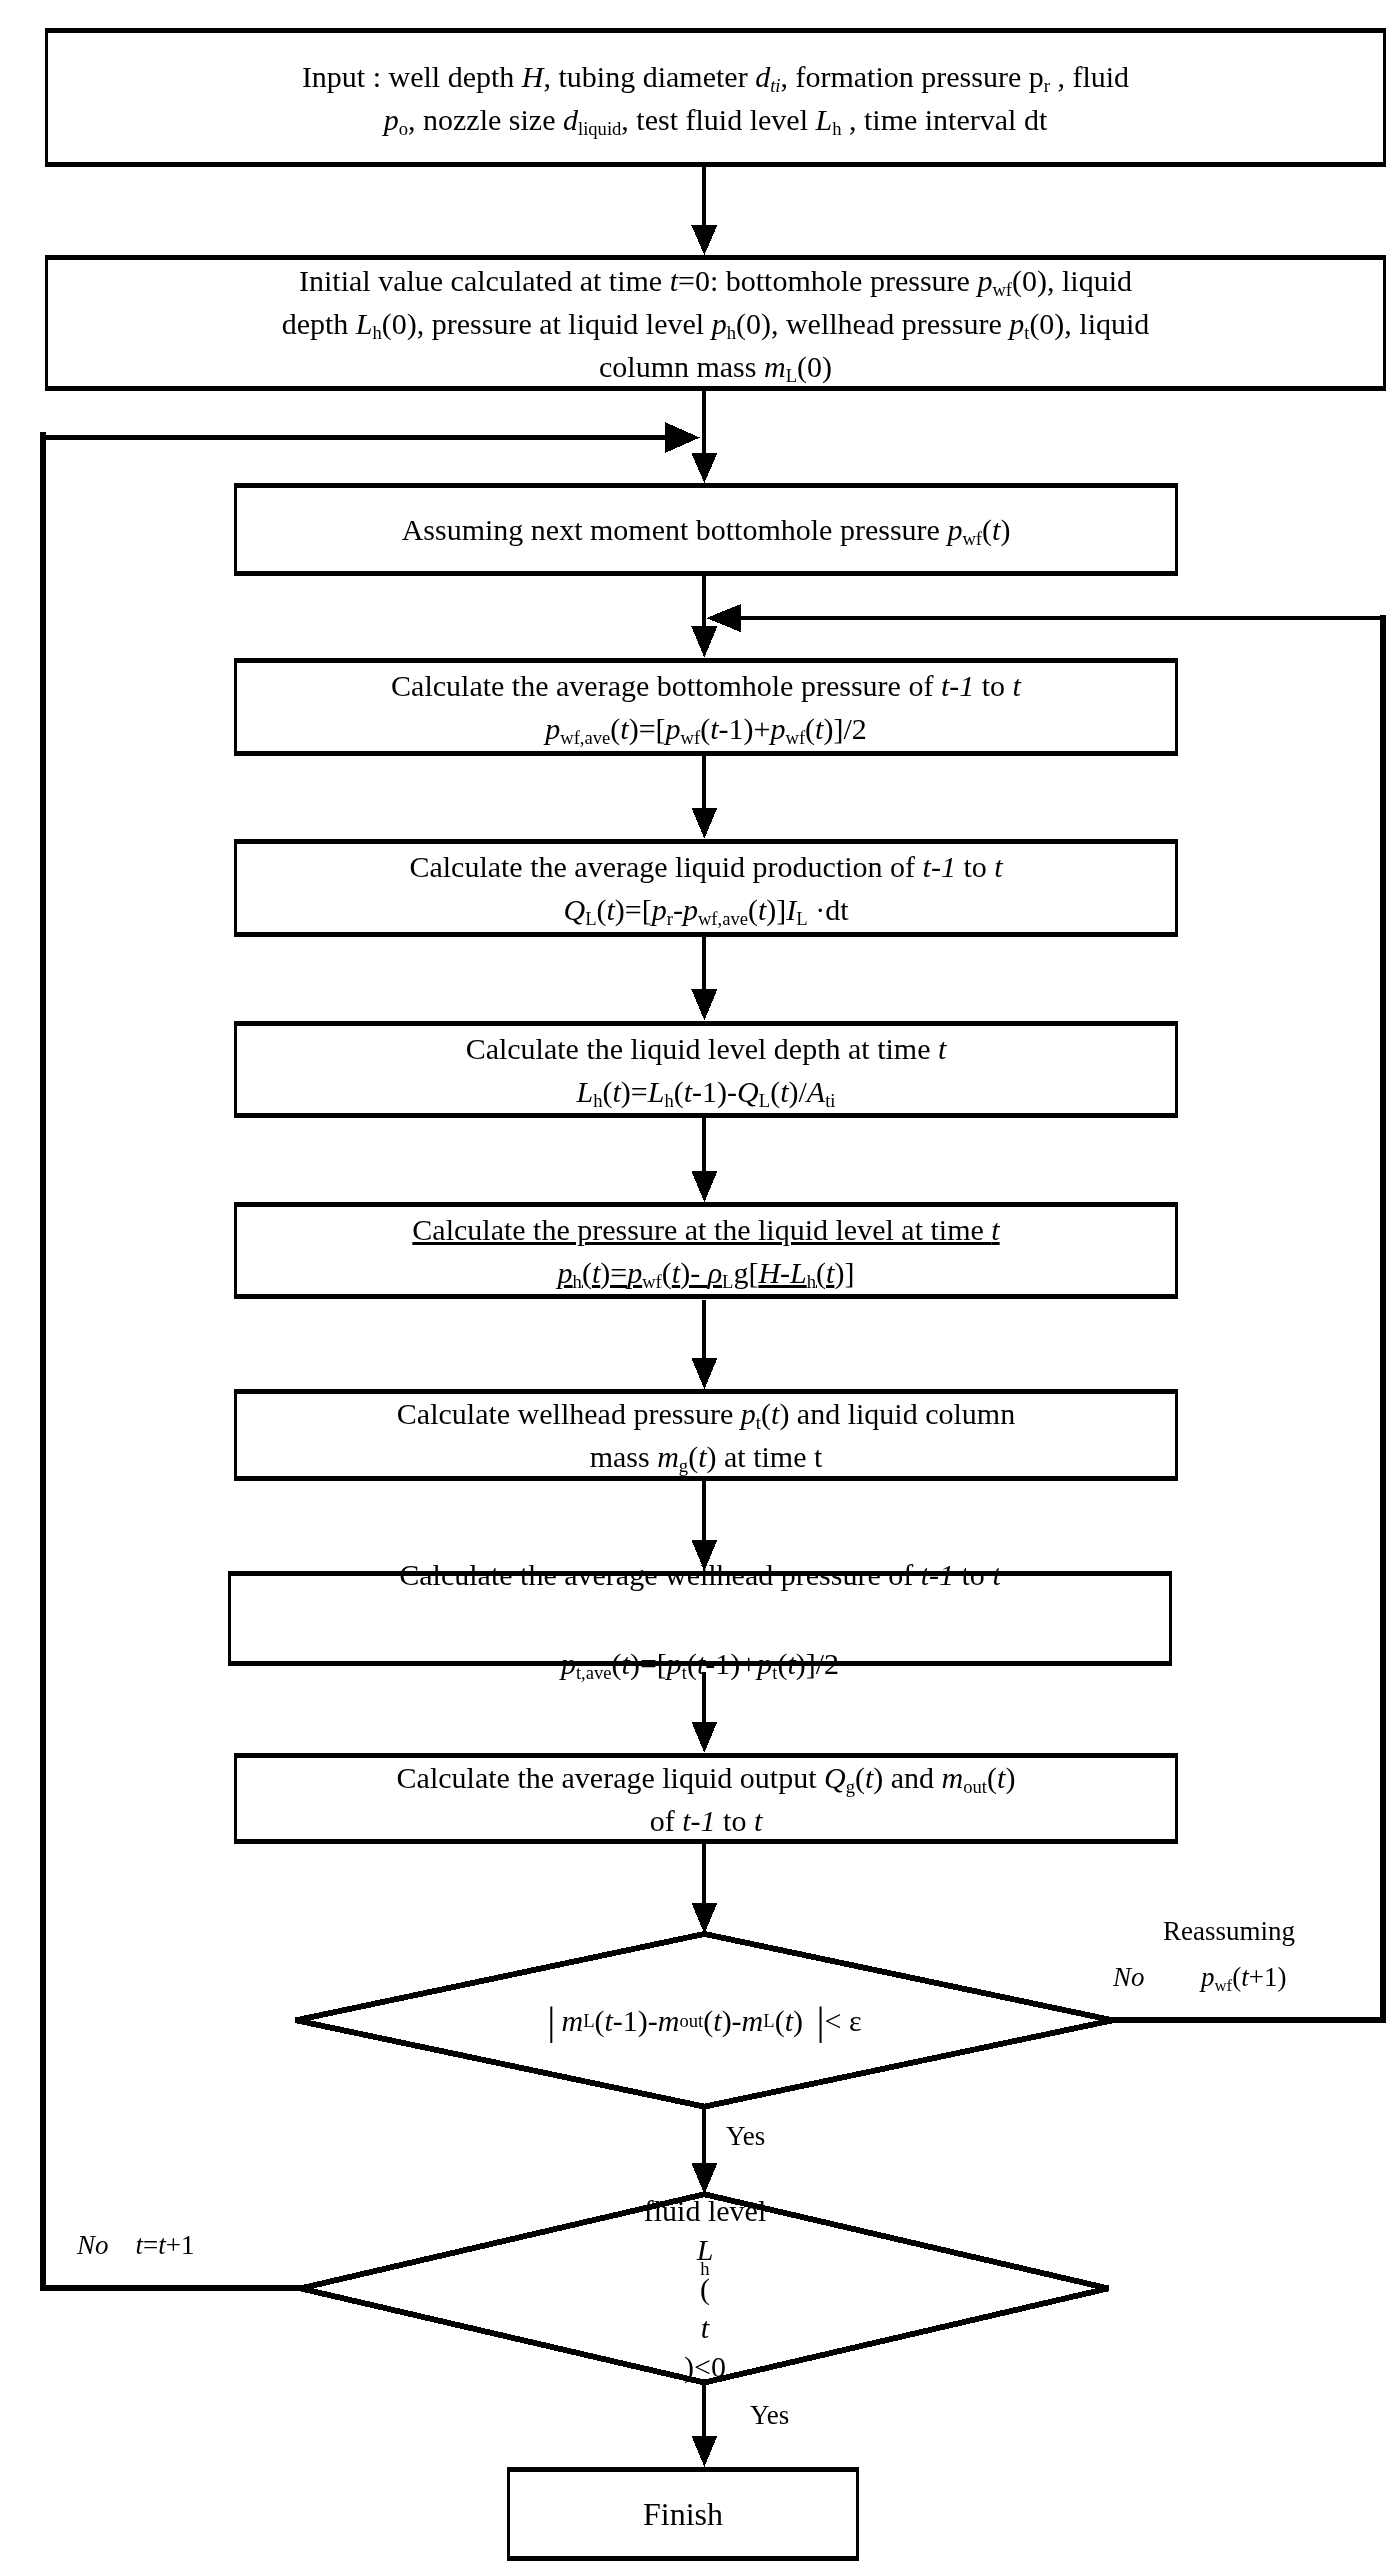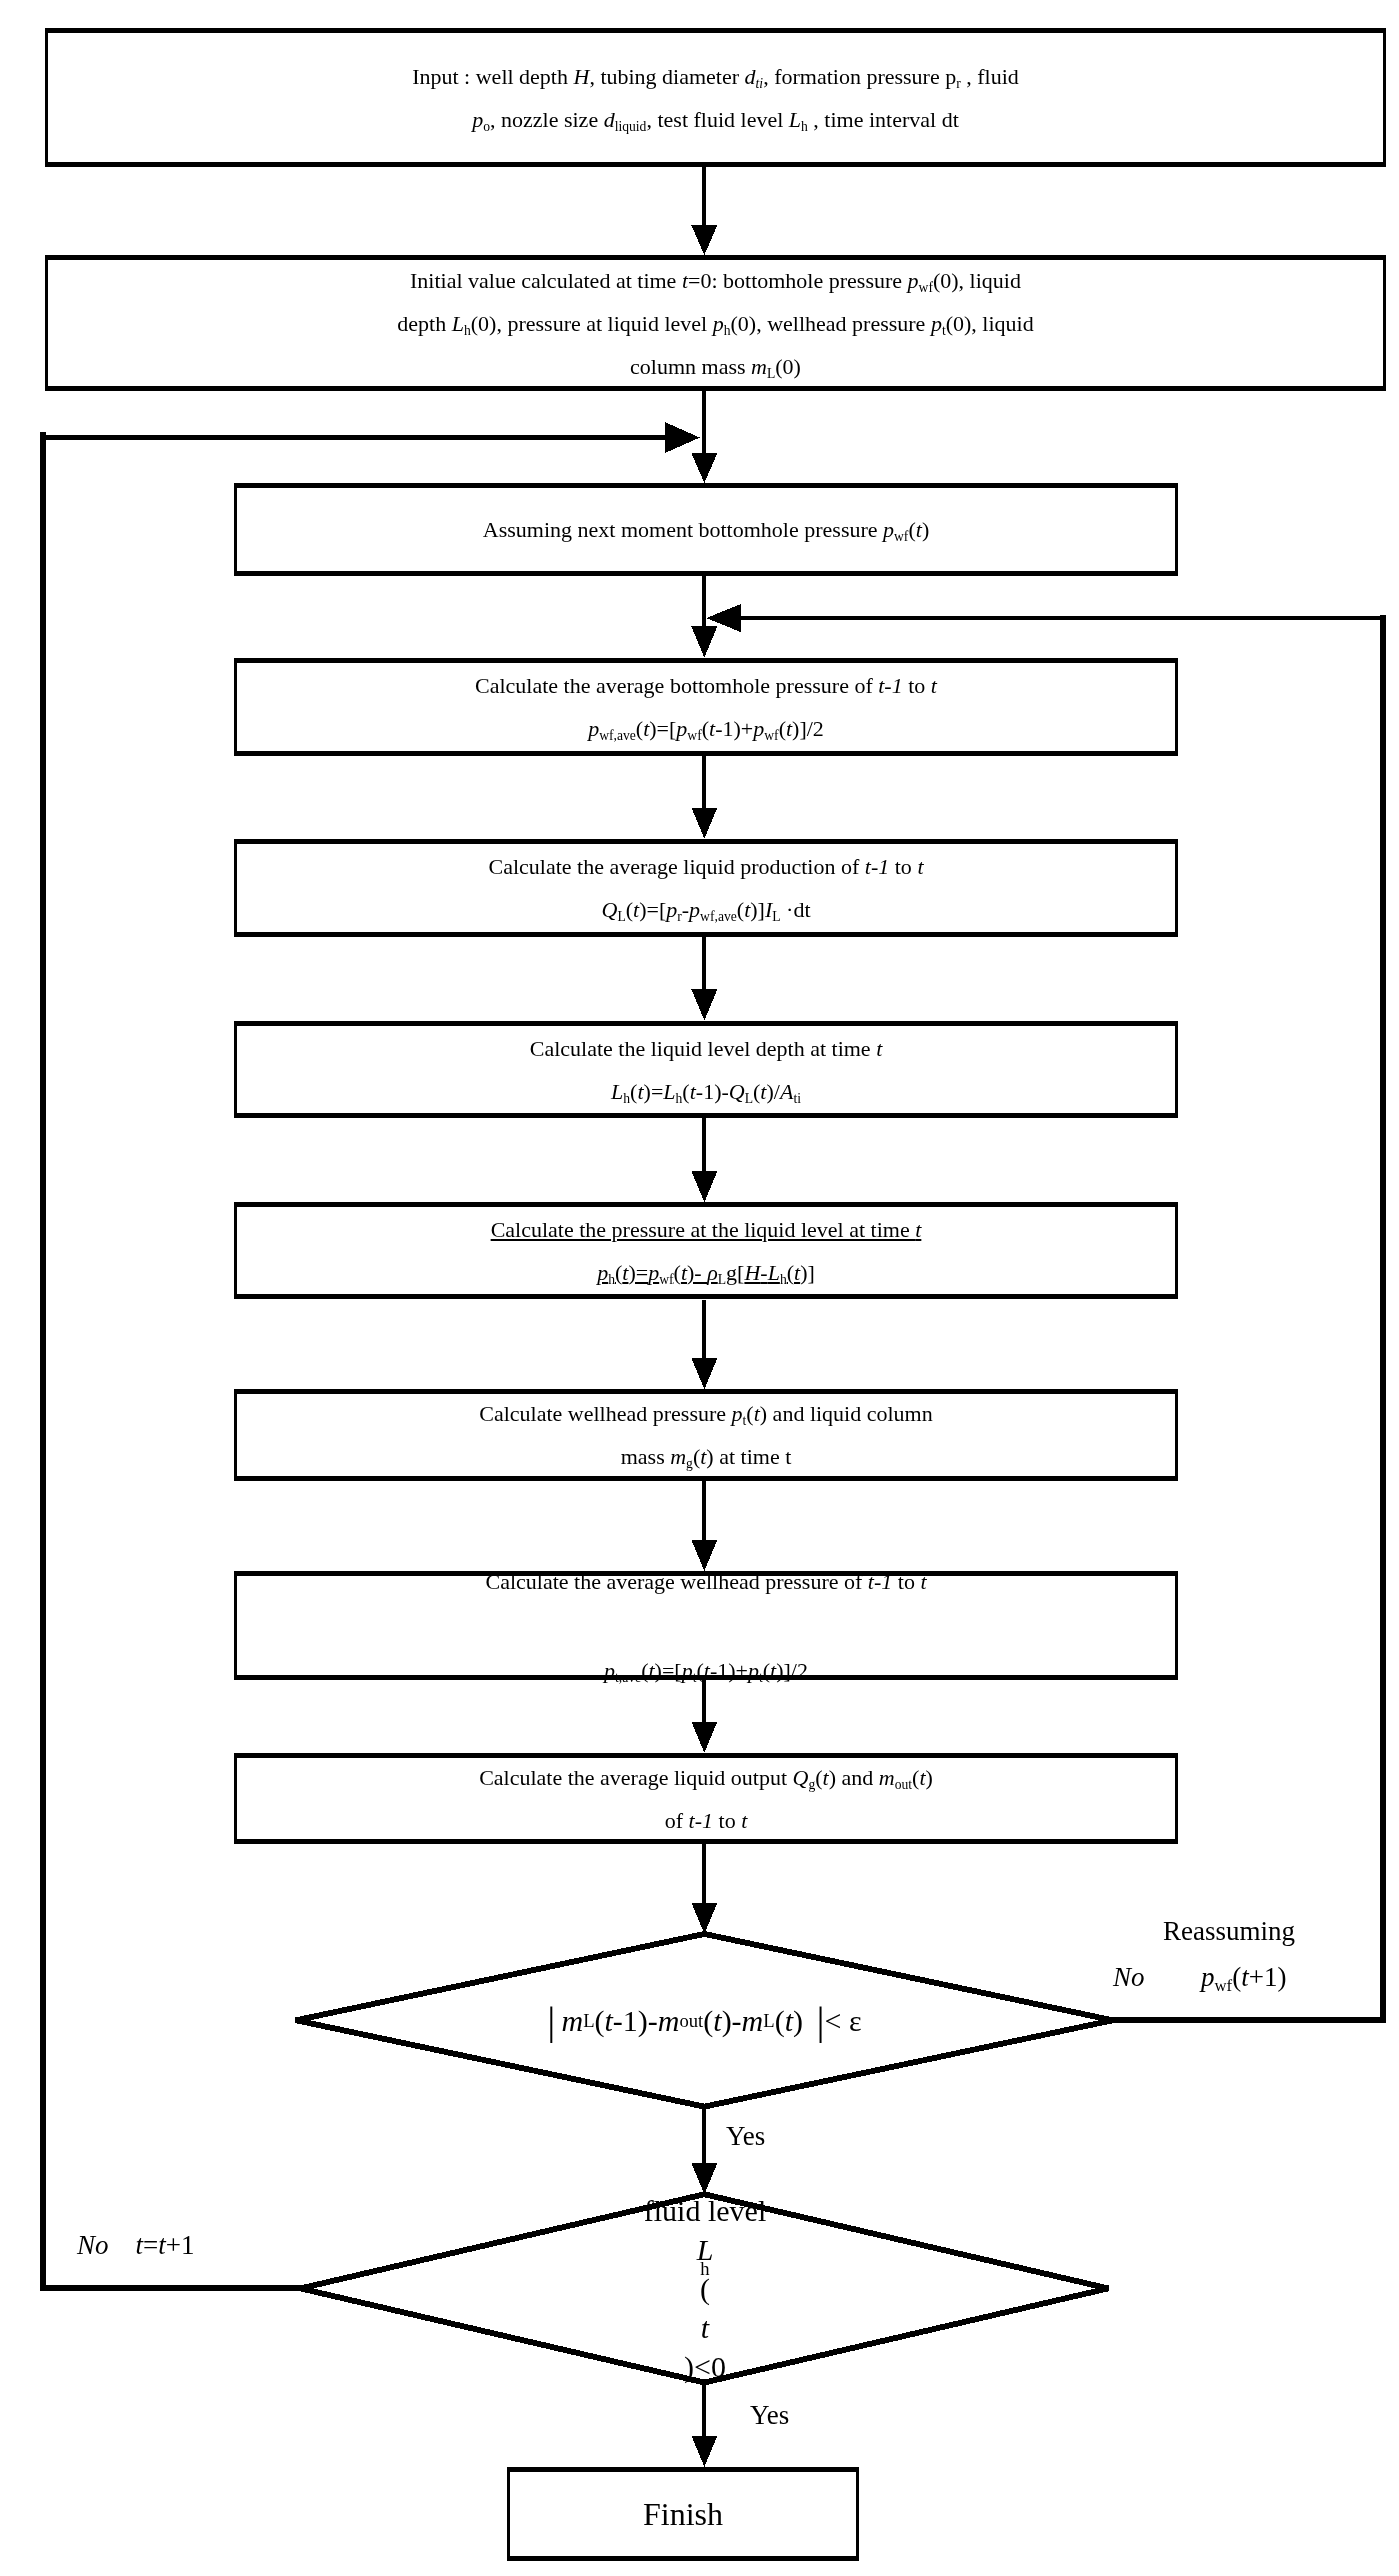--- a/index.html
+++ b/index.html
@@ -5,21 +5,21 @@
   html,body{margin:0;padding:0;background:#ffffff;}
   #canvas{
     position:relative;width:1399px;height:2576px;background:#ffffff;
     font-family:"Liberation Serif","DejaVu Serif",serif;color:#000;
   }
   #flow-svg{position:absolute;left:0;top:0;width:1399px;height:2576px;}
   .box{
     position:absolute;box-sizing:border-box;background:#ffffff;
     border:3.9px solid #000;border-top-width:5.8px;border-bottom-width:5.8px;
     display:flex;flex-direction:column;justify-content:center;align-items:center;
-    text-align:center;font-size:22px;line-height:43px;
+    text-align:center;font-size:30px;line-height:43px;
   }
   .box .ln{white-space:nowrap;}
   .dlabel{
     position:absolute;display:flex;justify-content:center;align-items:center;
     text-align:center;font-size:30px;line-height:39px;background:transparent;
   }
   .lbl{position:absolute;font-size:27px;line-height:36px;white-space:nowrap;}
   sub{font-size:0.62em;line-height:0;vertical-align:-0.28em;}
   .vbar{font-size:1.35em;line-height:0;vertical-align:-0.06em;}
 </style>
@@ -102,21 +102,21 @@
   <div class="box" style="left:234px;top:1202px;width:944px;height:97px;text-decoration:underline;">
     <div class="ln">Calculate the pressure at the liquid level at time <i>t</i></div>
     <div class="ln"><i>p</i><sub>h</sub>(<i>t</i>)=<i>p</i><sub>wf</sub>(<i>t</i>)- <i>ρ</i><sub>L</sub>g[<i>H</i>-<i>L</i><sub>h</sub>(<i>t</i>)]</div>
   </div>
 
   <div class="box" style="left:234px;top:1389px;width:944px;height:92px;">
     <div class="ln">Calculate wellhead pressure <i>p</i><sub>t</sub>(<i>t</i>) and liquid column</div>
     <div class="ln">mass <i>m</i><sub>g</sub>(<i>t</i>) at time t</div>
   </div>
 
-  <div class="box" style="left:234px;top:1571px;width:944px;height:109px;gap:46px;">
+  <div class="box" style="left:228px;top:1571px;width:944px;height:95px;gap:46px;">
     <div class="ln">Calculate the average wellhead pressure of <i>t-1</i> to <i>t</i></div>
     <div class="ln"><i>p</i><sub>t,ave</sub>(<i>t</i>)=[<i>p</i><sub>t</sub>(<i>t</i>-1)+<i>p</i><sub>t</sub>(<i>t</i>)]/2</div>
   </div>
 
   <div class="box" style="left:234px;top:1753px;width:944px;height:91px;">
     <div class="ln">Calculate the average liquid output <i>Q</i><sub>g</sub>(<i>t</i>) and <i>m</i><sub>out</sub>(<i>t</i>)</div>
     <div class="ln">of <i>t-1</i> to <i>t</i></div>
   </div>
 
   <div class="dlabel" style="left:296px;top:1934px;width:817px;height:173px;"><span class="vbar">|</span>  <i>m</i><sub>L</sub>(<i>t</i>-1)-<i>m</i><sub>out</sub>(<i>t</i>)-<i>m</i><sub>L</sub>(<i>t</i>)  <span class="vbar">|</span> &lt; ε</div>

